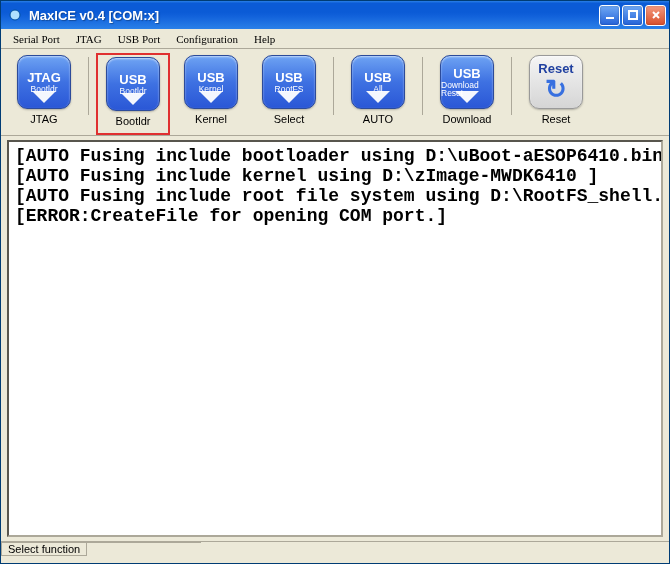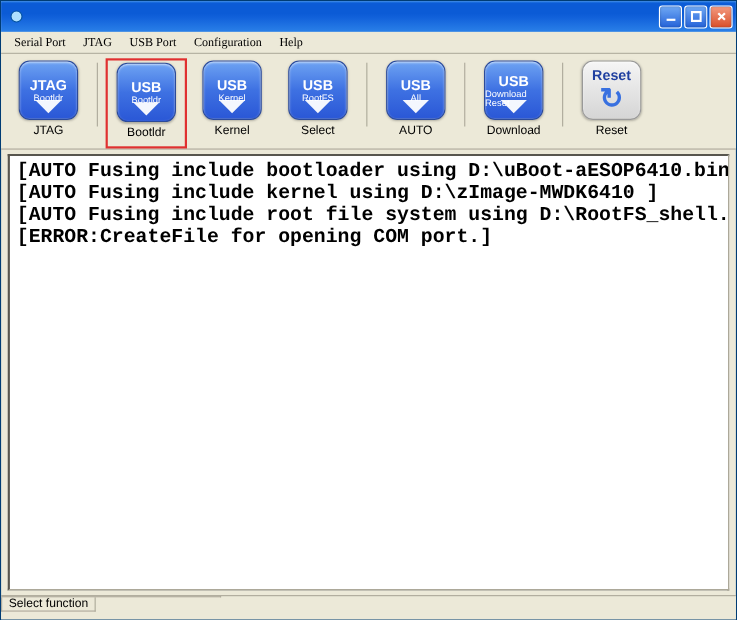--- a/index.html
+++ b/index.html
@@ -150,20 +150,21 @@
 <body>
 
 <div class="window">
 
   <div class="titlebar">
     <span class="appicon">
       <svg width="14" height="14" viewBox="0 0 14 14">
           <circle cx="7" cy="7" r="5" fill="#aee0ff" stroke="#0050a0"></circle>
         </svg>
     </span>
+    <span class="title">MaxICE v0.4    [COM:x]</span>
     <span class="spacer"></span>
     <span class="winbtn min">
       <svg width="10" height="10">
           <rect x="1" y="7" width="8" height="2" fill="#fff"></rect>
         </svg>
     </span>
     <span class="winbtn max">
       <svg width="10" height="10">
           <rect x="1" y="1" width="8" height="8" fill="none" stroke="#fff" stroke-width="2"></rect>
         </svg>

